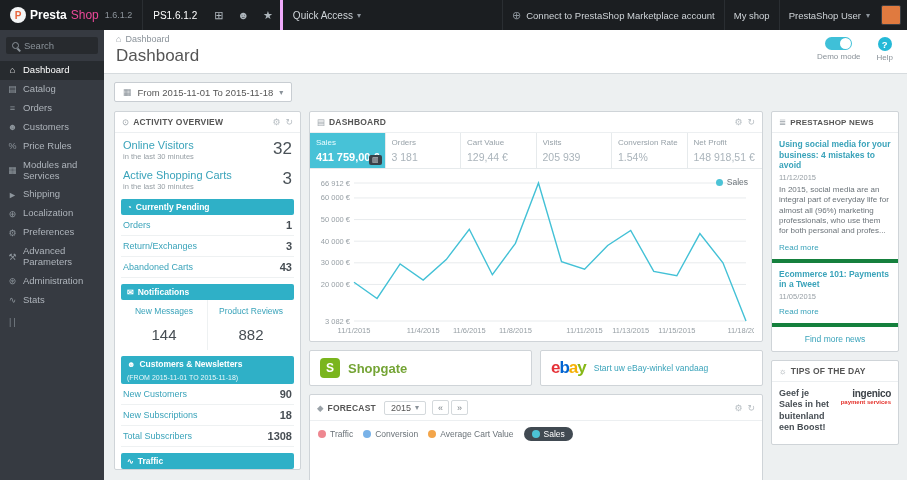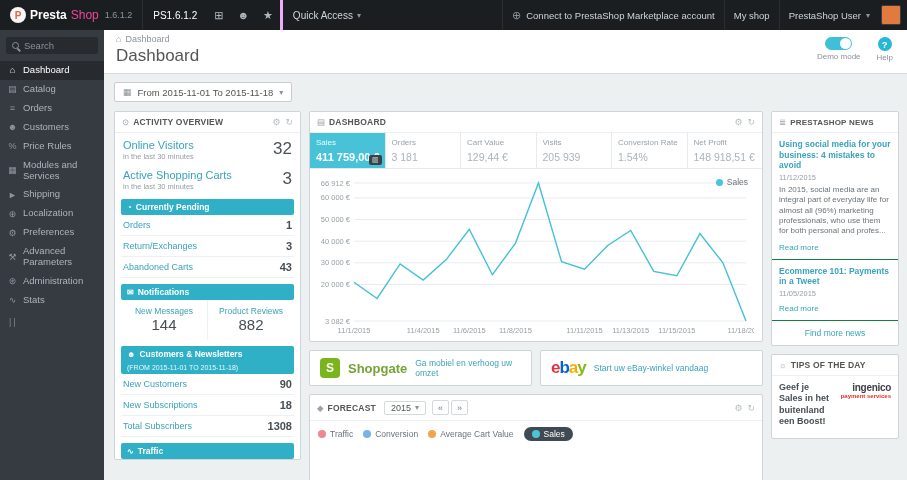--- a/index.html
+++ b/index.html
@@ -78,21 +78,21 @@
   .act-stat-value{font-size:17px;color:#4a5258}
   .act-bar{background:#2fb0c7;color:#fff;margin:6px 6px 0;padding:3px 6px;font-size:8.5px;font-weight:bold;display:flex;align-items:center;gap:4px;flex-wrap:wrap;border-radius:2px}
   .act-bar-ic{font-size:8px}
   .act-bar-sub{width:100%;font-weight:normal;font-size:7px;opacity:.9;margin-top:1px}
   .act-row{display:flex;justify-content:space-between;align-items:center;margin:0 6px;padding:4px 2px;border-bottom:1px solid #eef1f2;cursor:pointer}
   .act-link{color:#3aa3ba;font-size:9px}
   .act-num{color:#474e54;font-size:11px;font-weight:bold}
   .act-cols{display:flex;margin:0 6px}
   .act-col{flex:1;text-align:center;padding:6px 0 7px;cursor:pointer}
   .act-col + .act-col{border-left:1px solid #eef1f2}
-  .act-col-label{color:#3aa3ba;font-size:8.5px;margin-bottom:0}
+  .act-col-label{color:#3aa3ba;font-size:8.5px;margin-bottom:10px}
   .act-col-value{color:#474e54;font-size:15px}
 
   
   .kpi-row{display:flex;border-bottom:1px solid #e6eaec}
   .kpi{flex:1;min-width:0;padding:5px 6px;border-right:1px solid #e6eaec;position:relative;cursor:pointer}
   .kpi:last-child{border-right:none}
   .kpi-label{font-size:8px;color:#98a2a9;margin-bottom:4px;white-space:nowrap;overflow:hidden}
   .kpi-value{font-size:10.5px;color:#aab4bb;white-space:nowrap;overflow:hidden}
   .kpi.active{background:#47c2d7}
   .kpi.active .kpi-label{color:#eafcff}
@@ -116,21 +116,21 @@
   .fc-year{border:1px solid #d4d9dc;border-radius:2px;padding:1px 6px;font-size:9px;color:#555;display:inline-flex;align-items:center;gap:4px;margin-left:8px;cursor:pointer}
   .fc-pager{display:flex;gap:2px;margin-left:6px}
   .fc-btn{border:1px solid #d4d9dc;background:#fff;color:#798086;font-size:9px;height:15px;padding:0 5px;border-radius:2px}
   .fc-legend{display:flex;gap:10px;align-items:center;padding:6px 8px;font-size:8.5px;color:#6b7379}
   .fc-item{display:flex;align-items:center;gap:4px;cursor:pointer}
   .fc-dot{width:8px;height:8px;border-radius:50%;display:inline-block}
   .fc-item.active{background:#414a52;color:#fff;padding:2px 8px;border-radius:9px}
   .fc-body{height:60px}
 
   
-  .news-article{padding:6px 7px 7px;border-bottom:1px solid #15803d}
+  .news-article{padding:6px 7px 7px;border-bottom:4px solid #15803d}
   .news-title{display:block;color:#3aa3ba;font-weight:bold;font-size:8.5px;line-height:1.25;margin-bottom:2px}
   .news-date{font-size:7.5px;color:#98a0a6;margin-bottom:3px}
   .news-excerpt{font-size:8px;color:#6b7379;line-height:1.3;margin-bottom:3px}
   .news-read{color:#3aa3ba;font-size:8px}
   .news-more{display:block;text-align:center;color:#3aa3ba;font-size:8.5px;padding:7px 4px}
 
   
   .tips-body{padding:6px 7px}
   .tips-top{display:flex;gap:6px;margin-bottom:5px}
   .tips-head{font-size:9px;font-weight:bold;color:#474e54;line-height:1.25;flex:1}
@@ -410,21 +410,20 @@
                 <text x="364.8235294117647" y="160" text-anchor="middle">11/15/2015</text>
                 <text x="434" y="160" text-anchor="middle">11/18/2015</text>
                 <polyline points="42,109.2614131286229 65.05882352941177,125.47635907880309 88.11764705882354,90.8844743850854 111.17647058823529,107.09942033526555 134.23529411764707,86.56048879837066 157.29411764705884,56.29258969136769 180.35294117647058,101.69443835187217 203.41176470588235,70.34554284819052 226.47058823529412,10 249.52941176470588,88.72248159172803 272.5882352941177,96.28945636847878 295.6470588235294,72.50753564154786 318.70588235294116,57.37358608804638 341.7647058823529,98.45144916183614 364.8235294117647,102.77543474855084 387.88235294117646,60.6165752780824 410.94117647058823,89.8034779884067 434,148" fill="none" stroke="#43c1d6" stroke-width="1.4"></polyline>
               </svg></div>
         </section>
 
         <div class="banner-row">
           <div class="panel banner">
             <span class="sg-ic">S</span>
             <span class="sg-name">Shopgate</span>
-            <a class="banner-link">Ga mobiel en verhoog uw omzet</a>
           </div>
           <div class="panel banner">
             <span class="ebay-logo"><span style="color: rgb(229, 50, 56);">e</span><span style="color: rgb(0, 100, 210);">b</span><span style="color: rgb(245, 175, 2);">a</span><span style="color: rgb(134, 184, 23);">y</span></span>
             <a class="banner-link">Start uw eBay-winkel vandaag</a>
           </div>
         </div>
 
         <section class="panel">
           <header class="p-head">
             <span class="p-t-ic">◆</span>

